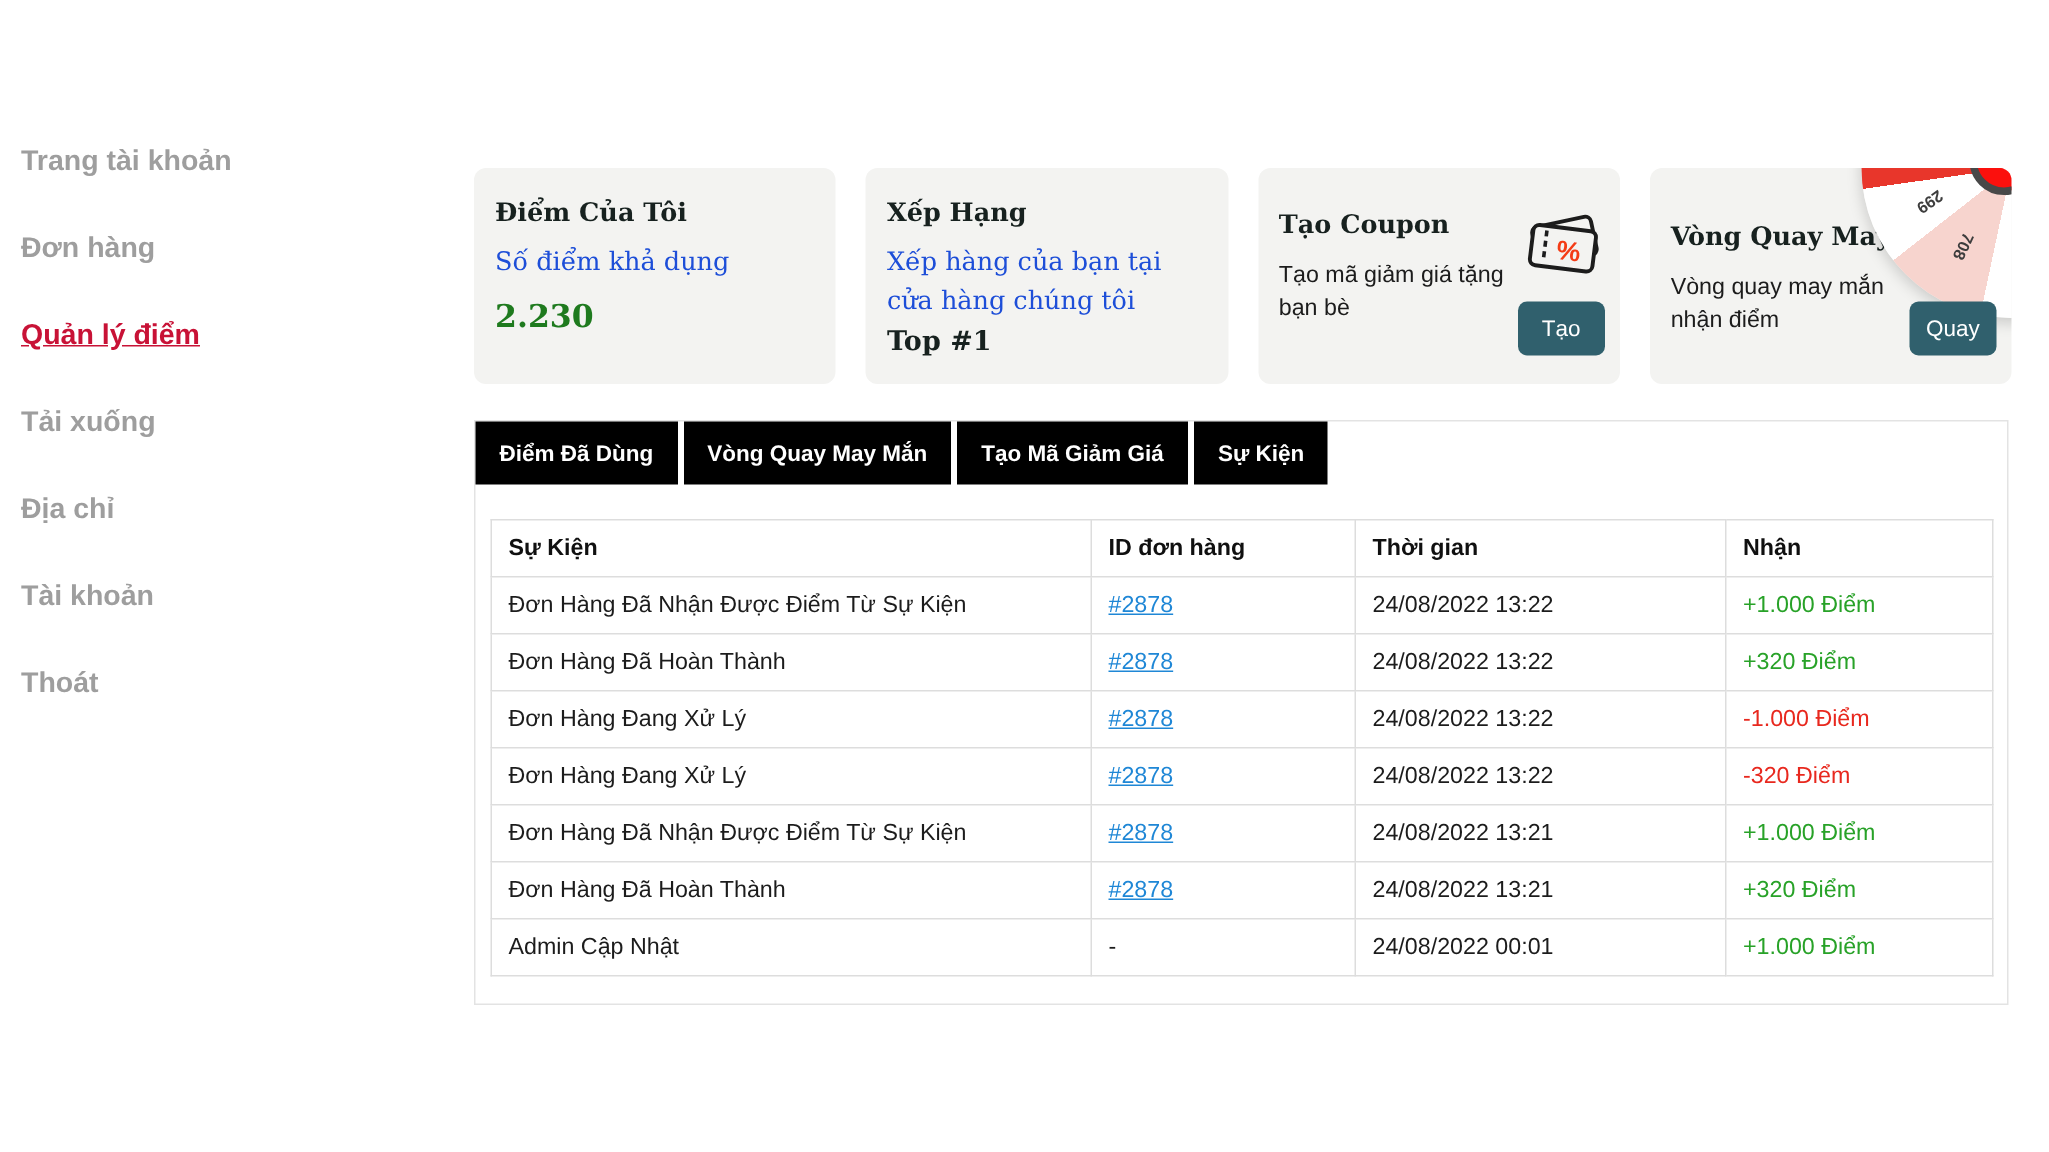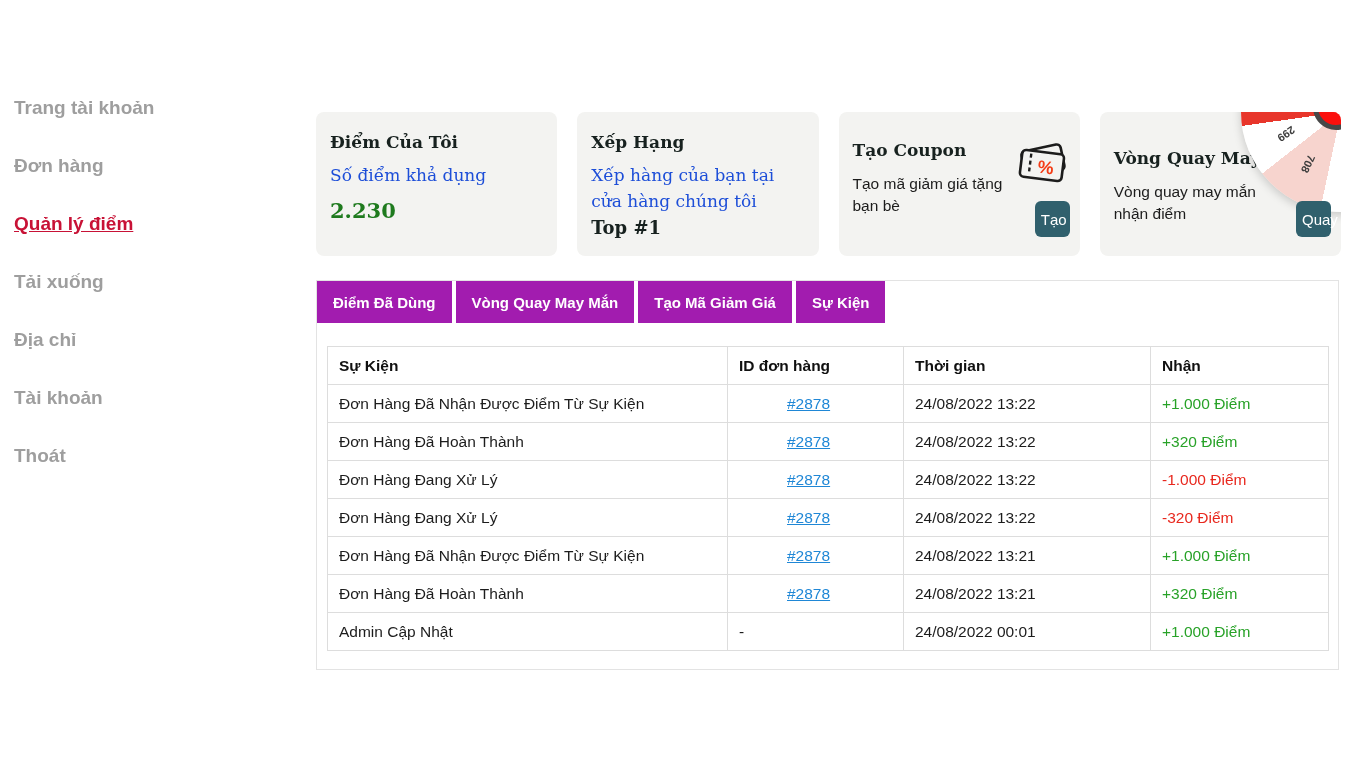--- a/index.html
+++ b/index.html
@@ -46,21 +46,21 @@
   .card-rank {
     font-family:"DejaVu Serif", serif; font-weight:bold;
     font-size:18px; color:#17211f; margin-top:3px;
   }
   .card-sub-sans {
     font-size:15.5px; line-height:1.42; margin-top:13px;
     max-width:165px; color:#1c1c1c;
   }
   .teal-btn {
     position:absolute; right:10px; bottom:19px;
-    width:35px; height:36px; border:none; border-radius:6px;
+    width:58px; height:36px; border:none; border-radius:6px;
     background:#30606d; color:#ffffff; font-size:15px;
     font-family:"Liberation Sans", sans-serif; cursor:pointer;
   }
   .coupon-icon { position:absolute; top:24px; right:10px; }
 
   
   .wheel {
     position:absolute; top:-100px; right:-100px; width:200px; height:200px;
     border-radius:50%;
     background:conic-gradient(#ffffff 0deg 192deg, #f7d4ce 192deg 232deg,
@@ -79,39 +79,39 @@
   .wheel-num.n2 { left:58px; top:146px; transform:rotate(115deg); }
 
   
   .panel {
     position:absolute; left:316px; top:280px; width:1023px; height:390px;
     border:1px solid #e3e3e3; background:#ffffff;
   }
   .tabs { display:flex; height:42px; }
   .tab {
     display:flex; align-items:center; padding:0 16px; margin-right:4px;
-    font-size:15px; font-weight:bold; background:#a21caf; color:#ffffff;
+    font-size:15px; font-weight:bold; background:#000000; color:#ffffff;
     cursor:pointer; white-space:nowrap;
   }
   .tab.active { background:#ffffff; color:#1d2a2e; padding:0 17px; margin-right:1px; }
 
   
   .points-table {
     position:absolute; left:10px; top:65px; width:1001px;
     border-collapse:collapse; font-size:15.5px; color:#1c1c1c;
     table-layout:fixed;
   }
   .points-table th, .points-table td {
     border:1px solid #dddddd; height:38px; padding:0 11px;
     text-align:left; font-weight:normal; overflow:hidden; white-space:nowrap;
   }
   .points-table th { font-weight:bold; color:#101010; }
   .pts-pos { color:#28a228; }
   .pts-neg { color:#e8281e; }
-  a.order-link { color:#1f87d6; text-decoration:underline; cursor:pointer;margin-left:48px; }
+  a.order-link { color:#1f87d6; text-decoration:underline; cursor:pointer; }
 </style>
 </head>
 <body>
 
 <nav class="sidebar" id="sidebar-list">
     <div class="side-item">
     <span>Trang tài khoản</span>
   </div>
     <div class="side-item">
     <span>Đơn hàng</span>

